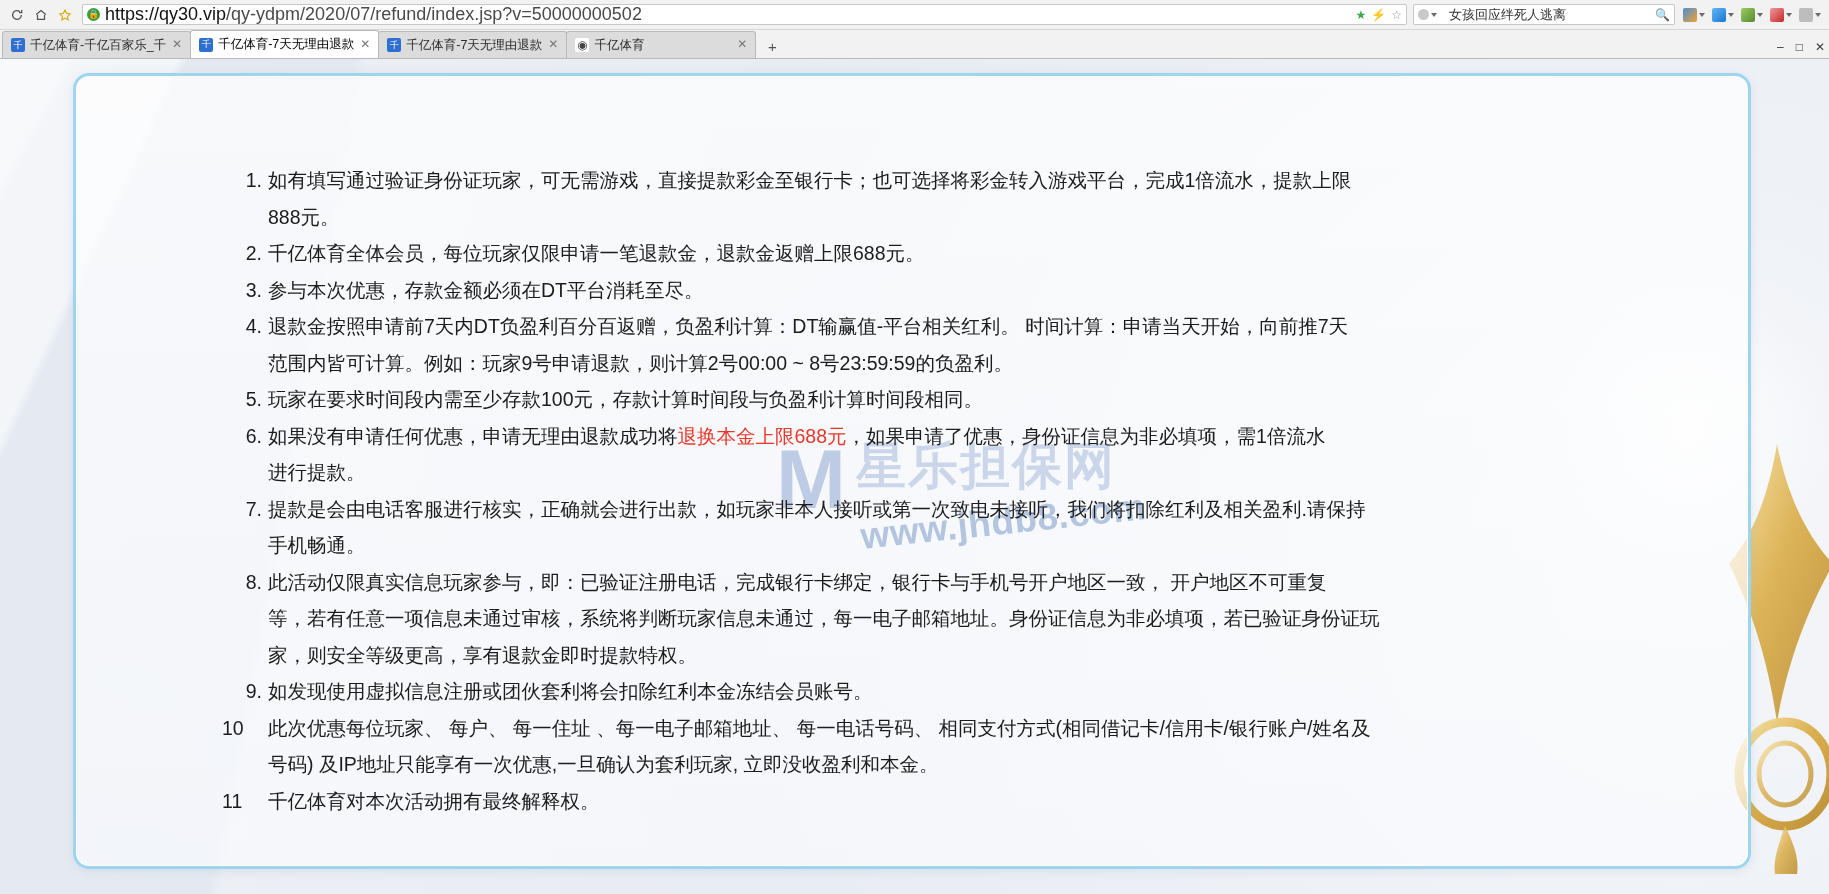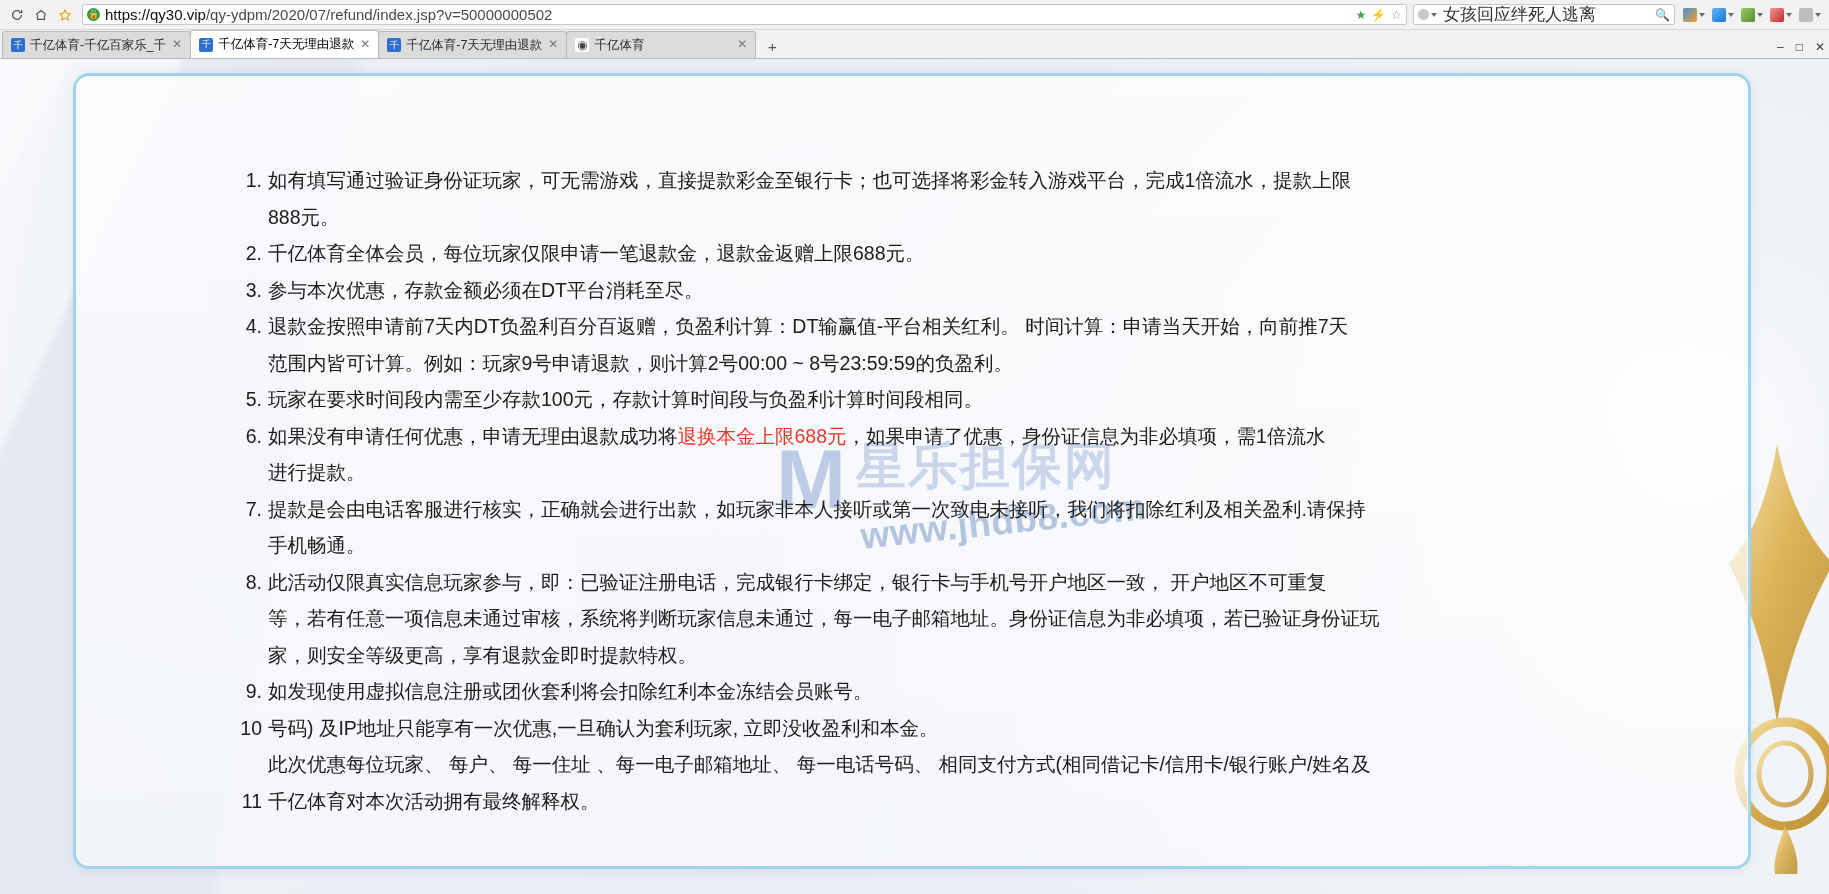--- a/index.html
+++ b/index.html
@@ -67,21 +67,21 @@
     border-radius: 50%;
     background: #3c9b3c;
     color: #fff;
     font-size: 9px;
     line-height: 13px;
     text-align: center;
     margin-right: 5px;
     flex: none;
   }
   .url-text {
-    font-size: 15px;
+    font-size: 18px;
     color: #222;
     white-space: nowrap;
     overflow: hidden;
     text-overflow: ellipsis;
     font-family: "Liberation Sans", sans-serif;
   }
   .url-host { color: #111; }
   .url-rest { color: #4a4a4a; }
 
   .omni-right {
@@ -109,21 +109,21 @@
   }
   .search-engine {
     display: flex; align-items: center; gap: 2px;
     font-size: 11px; color: #666; flex: none;
   }
   .search-engine .dot {
     width: 11px; height: 11px; border-radius: 50%;
     background: #c9c9c9;
   }
   .search-text {
-    font-size: 17px; color: #333; margin-left: 6px;
+    font-size: 13px; color: #333; margin-left: 12px;
     white-space: nowrap; overflow: hidden; text-overflow: ellipsis;
     flex: 1;
   }
   .search-mag { color: #7b7b7b; font-size: 12px; flex: none; }
 
   .tb-icons { display: flex; align-items: center; gap: 3px; flex: none; }
   .tb-ic {
     height: 20px; display: flex; align-items: center; gap: 2px;
     padding: 0 2px; color: #555; font-size: 11px;
   }
@@ -302,21 +302,21 @@
     margin-bottom: 0;
   }
   ol.terms > li .num {
     position: absolute;
     left: 0;
     top: 0;
     width: 36px;
     text-align: right;
     color: #1c1c1c;
   }
-  ol.terms > li .num.wide { width: 40px; left: -4px; text-align: right; }
+  ol.terms > li .num.wide { width: 40px; left: -4px; text-align: left; }
   .hl-red { color: #e8372a; }
 </style>
 </head>
 <body>
 
 <div class="browser">
 
   <div class="toolbar">
 
     <div class="nav-btn">
@@ -492,22 +492,22 @@
           <div>家，则安全等级更高，享有退款金即时提款特权。</div>
         </li>
 
         <li>
           <span class="num">9.</span>
           <div>如发现使用虚拟信息注册或团伙套利将会扣除红利本金冻结会员账号。</div>
         </li>
 
         <li>
           <span class="num wide">10</span>
+          <div>此次优惠每位玩家、 每户、 每一住址 、每一电子邮箱地址、 每一电话号码、 相同支付方式(相同借记卡/信用卡/银行账户/姓名及</div>
           <div>号码) 及IP地址只能享有一次优惠,一旦确认为套利玩家, 立即没收盈利和本金。</div>
-          <div>此次优惠每位玩家、 每户、 每一住址 、每一电子邮箱地址、 每一电话号码、 相同支付方式(相同借记卡/信用卡/银行账户/姓名及</div>
         </li>
 
         <li>
           <span class="num wide">11</span>
           <div>千亿体育对本次活动拥有最终解释权。</div>
         </li>
 
       </ol>
     </div>
   </div>

